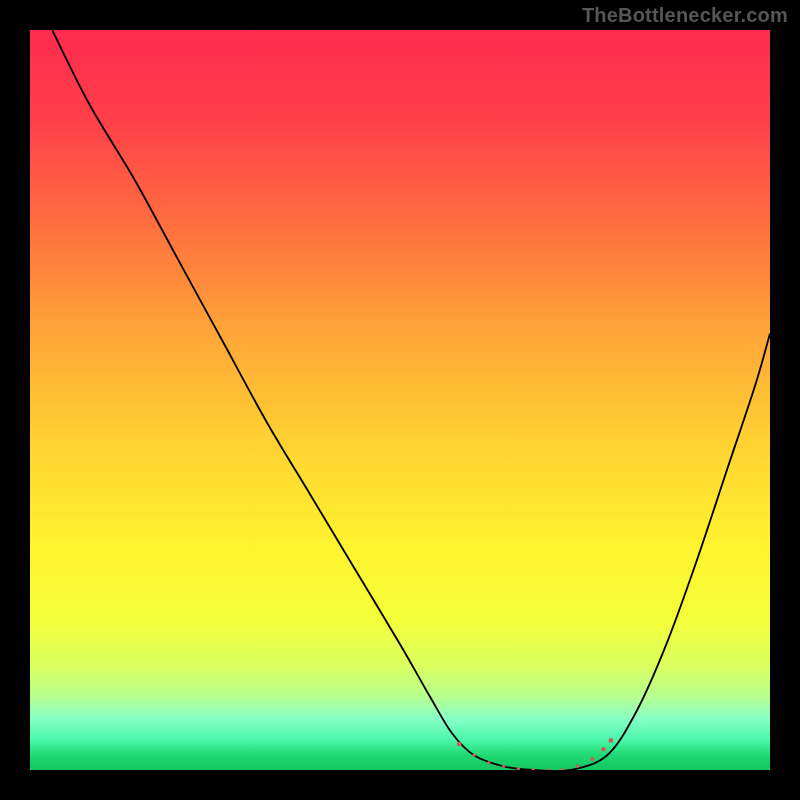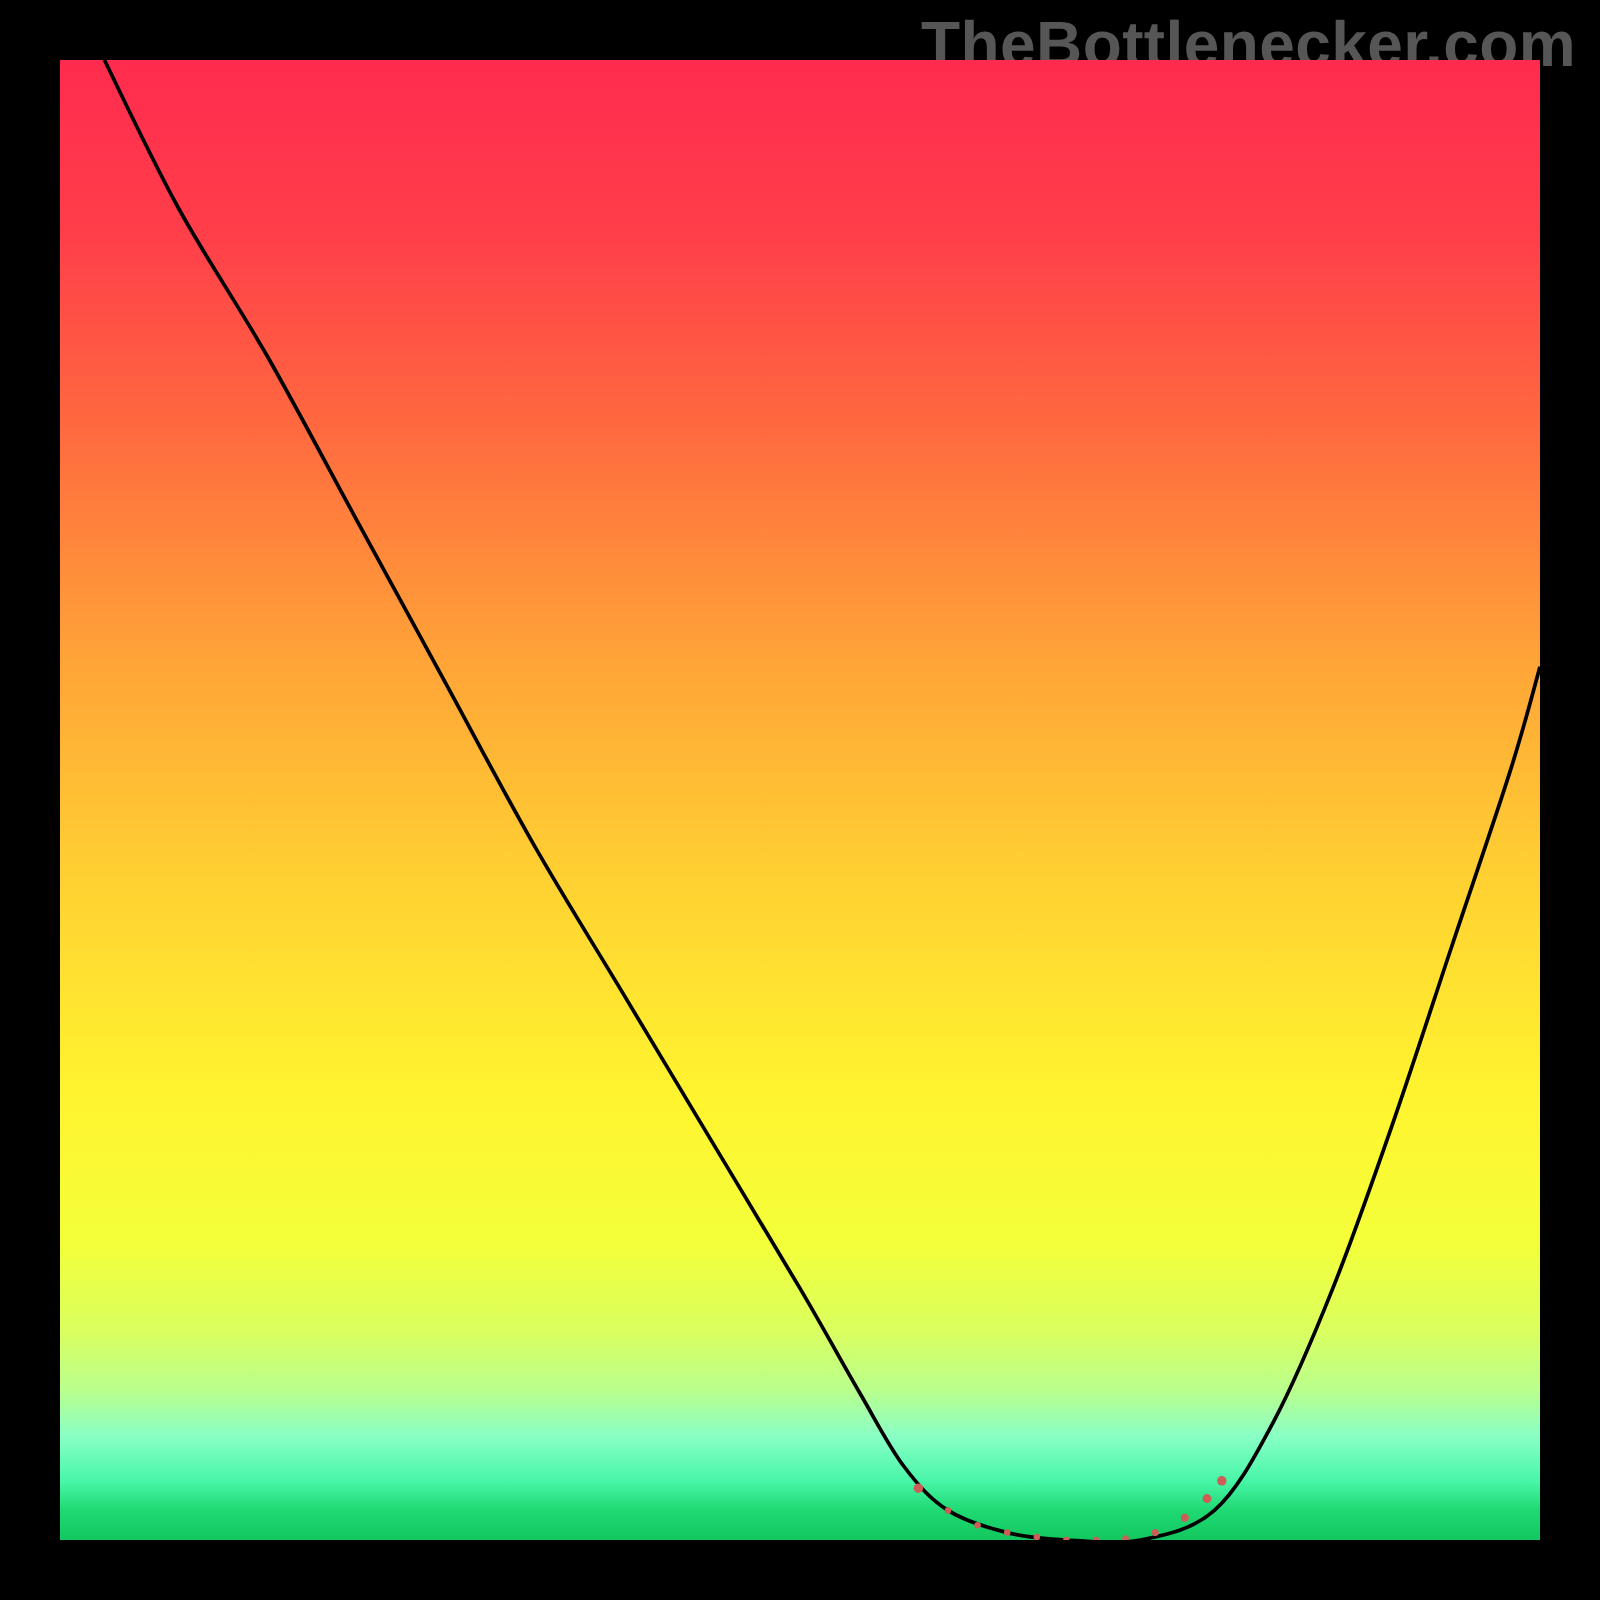--- a/index.html
+++ b/index.html
@@ -8,21 +8,21 @@
     position: relative;
     width: 800px;
     height: 800px;
     background: #000;
   }
   .watermark {
     position: absolute;
     top: 4px;
     right: 12px;
     font-family: Arial, Helvetica, sans-serif;
-    font-size: 32px;
+    font-size: 20px;
     font-weight: 600;
     color: #565656;
     letter-spacing: 0.2px;
   }
   .plot {
     position: absolute;
     left: 30px;
     top: 30px;
     width: 740px;
     height: 740px;

